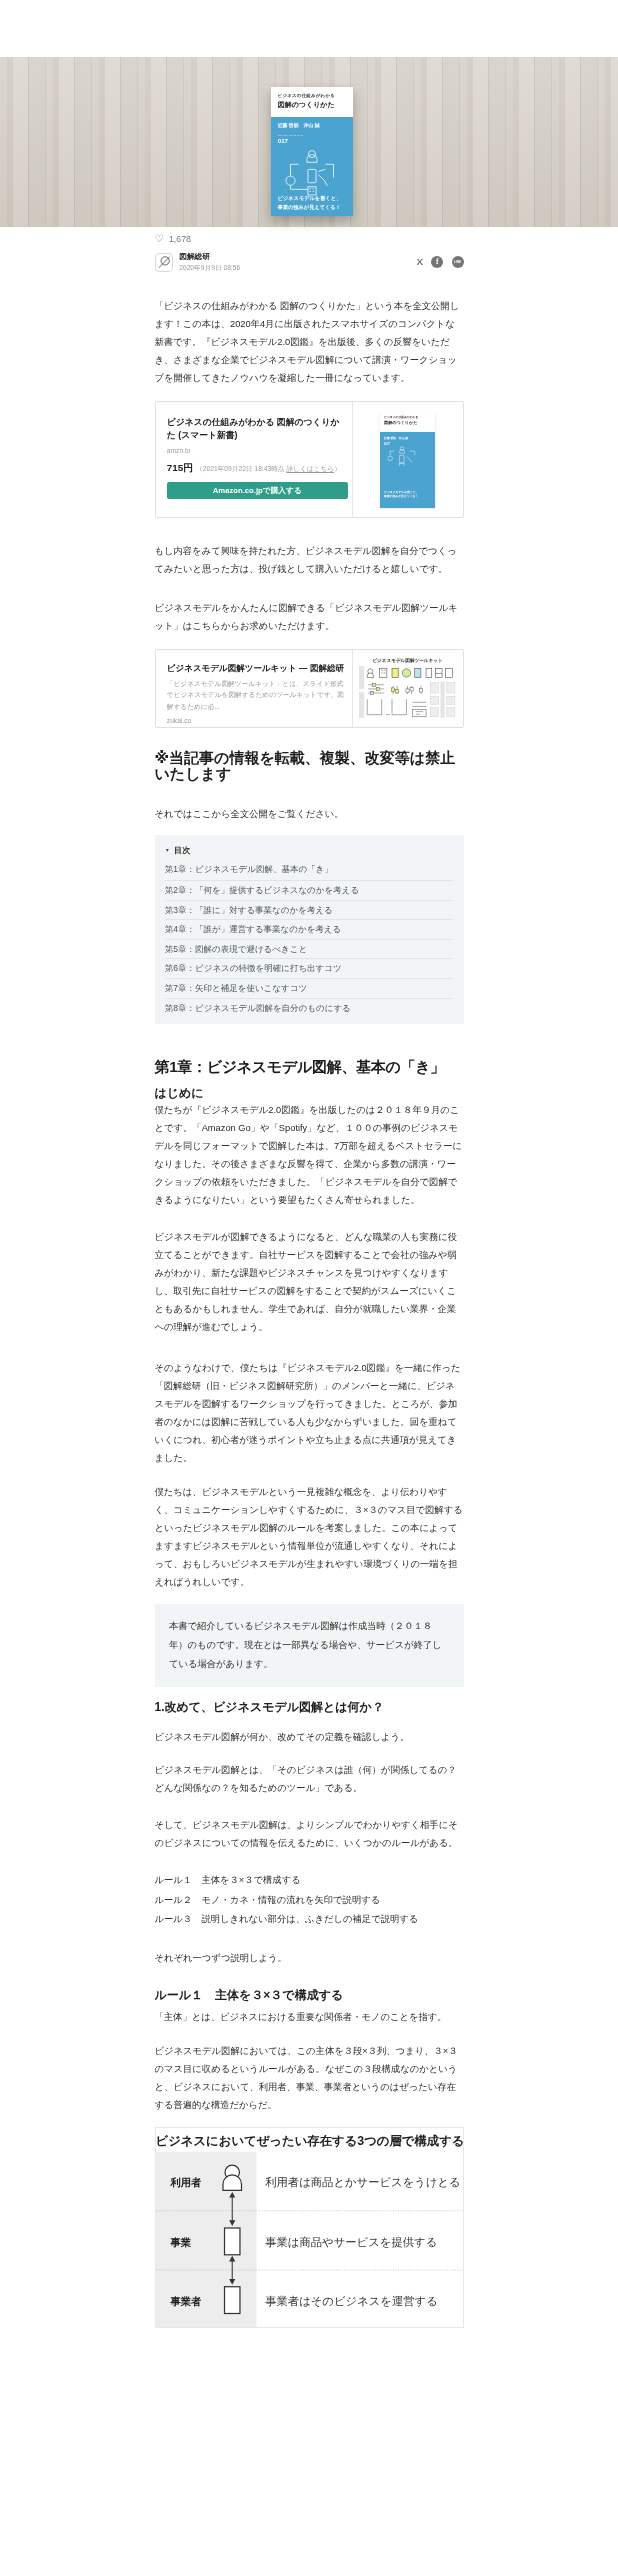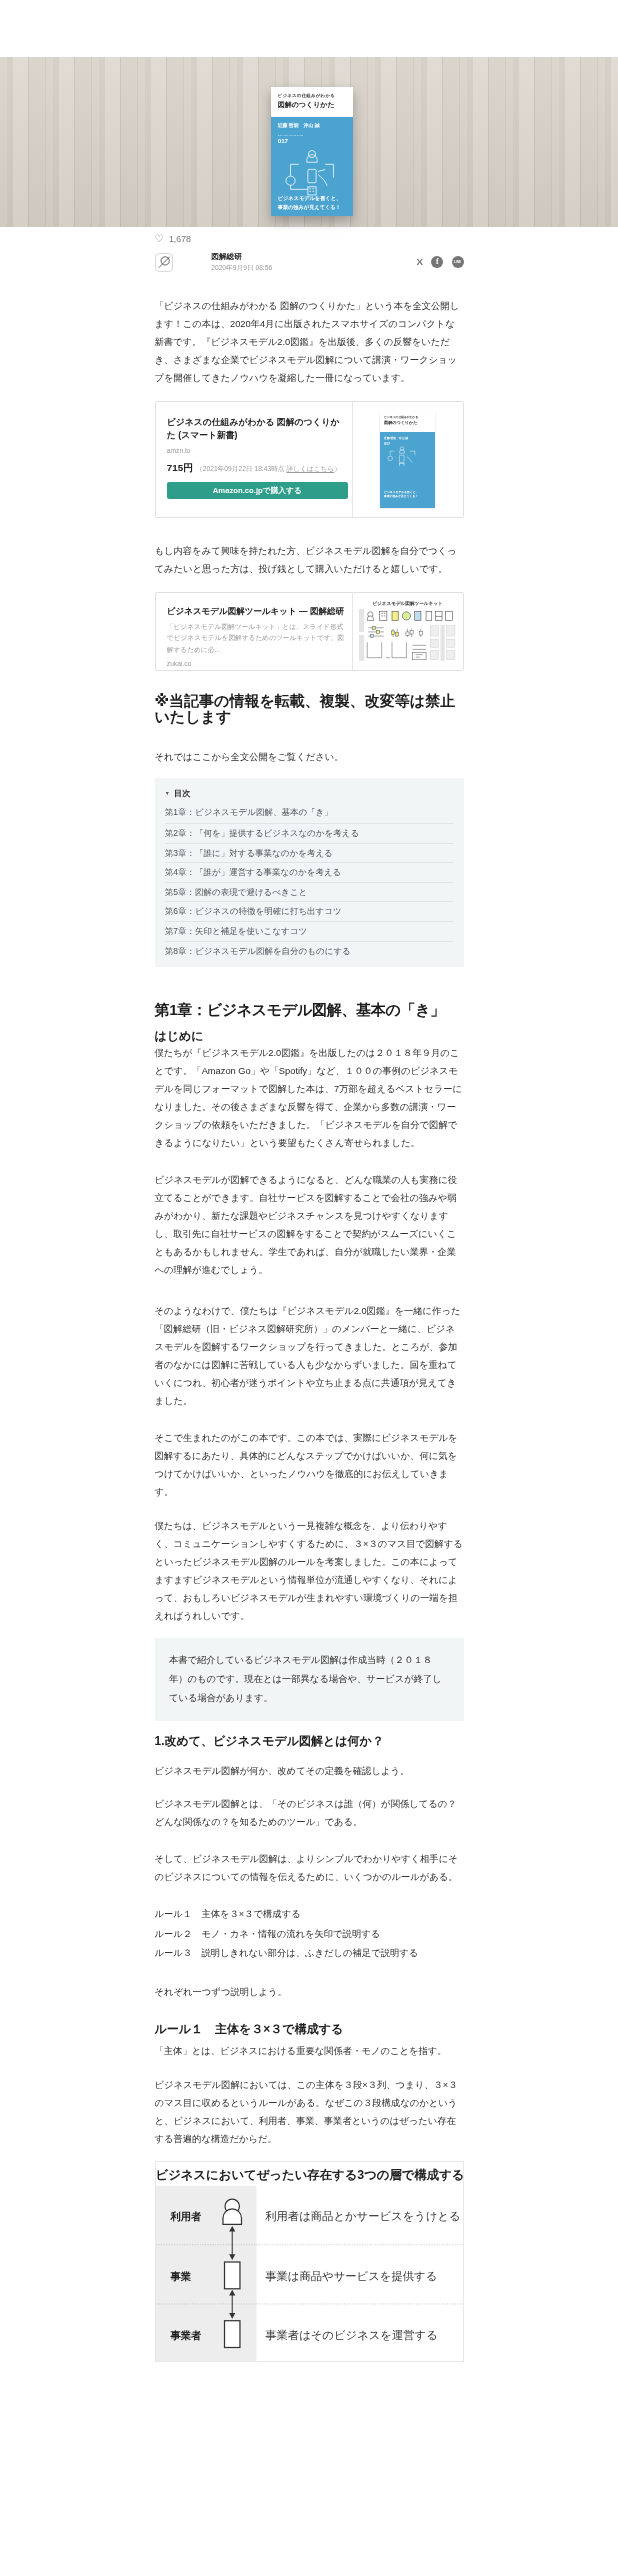--- a/index.html
+++ b/index.html
@@ -24,21 +24,21 @@
   .cover-num { font-size:6.2px; font-weight:bold; margin-top:0.5px; }
   .cover-art { position:absolute; left:9.3px; top:32px; }
   .cover-bottom { position:absolute; left:6.7px; bottom:5.2px; font-size:5.2px; font-weight:bold; line-height:8.2px; }
 
   
   .col { width:309px; margin:0 auto; }
   h1.title { font-size:16.5px; line-height:26px; font-weight:bold; color:#1f1f1f; }
   .likes { display:flex; align-items:center; gap:5.2px; height:12.4px; color:#777; }
   .heart { font-size:10.3px; line-height:10.3px; color:#888; }
   .like-count { font-size:8.8px; }
-  .author-row { display:flex; align-items:center; height:19.6px; position:relative;gap:32px; }
+  .author-row { display:flex; align-items:center; height:19.6px; position:relative; }
   .avatar { width:18.5px; height:18.5px; border:0.5px solid #d9d9d9; border-radius:4.1px; background:#fff; flex:0 0 auto; }
   .author-meta { margin-left:6.2px; }
   .author-name { font-size:7.7px; font-weight:bold; color:#222; }
   .author-date { font-size:6.7px; color:#9a9a9a; margin-top:1.5px; }
   .share { position:absolute; right:0; top:3.1px; display:flex; align-items:center; gap:8.2px; }
   .icon-x { font-size:9.8px; font-weight:bold; color:#757575; }
   .icon-circle { width:12px; height:12px; border-radius:50%; background:#757575; color:#fff; display:flex; align-items:center; justify-content:center; }
   .icon-fb { font-size:7.7px; font-weight:bold; font-family:"Liberation Serif","DejaVu Serif",serif; }
   .icon-line { font-size:3.1px; font-weight:bold; letter-spacing:0.1px; }
 
@@ -178,20 +178,21 @@
             <div class="mini-bottom">
               <div>ビジネスモデルを書くと、</div>
               <div>事業の強みが見えてくる！</div>
             </div>
           </div>
         </div>
       </div>
     </div>
 
     <p class="body" style="margin-top:24px">もし内容をみて興味を持たれた方、ビジネスモデル図解を自分でつくってみたいと思った方は、投げ銭として購入いただけると嬉しいです。</p>
+    <p class="body" style="margin-top:21px">ビジネスモデルをかんたんに図解できる「ビジネスモデル図解ツールキット」はこちらからお求めいただけます。</p>
 
     <div class="card" style="margin-top:14px; height:79px">
       <div class="card-left" style="padding-top:11.3px">
         <div class="card2-title">ビジネスモデル図解ツールキット ― 図解総研</div>
         <div class="card2-desc">「ビジネスモデル図解ツールキット」とは、スライド形式でビジネスモデルを図解するためのツールキットです。図解するために必...</div>
         <div class="card-domain">zukai.co</div>
       </div>
       <div class="card-thumb">
         <div class="toolkit-thumb-inner">
           <div class="toolkit-thumb-title">ビジネスモデル図解ツールキット</div>
@@ -260,21 +261,20 @@
         <div class="toc-item">第8章：ビジネスモデル図解を自分のものにする</div>
       </div>
     </div>
 
     <h2 class="chapter" style="margin-top:32px">第1章：ビジネスモデル図解、基本の「き」</h2>
     <h3 class="sub" style="margin-top:8.2px">はじめに</h3>
 
     <p class="body" style="">僕たちが『ビジネスモデル2.0図鑑』を出版したのは２０１８年９月のことです。「Amazon Go」や「Spotify」など、１００の事例のビジネスモデルを同じフォーマットで図解した本は、7万部を超えるベストセラーになりました。その後さまざまな反響を得て、企業から多数の講演・ワークショップの依頼をいただきました。「ビジネスモデルを自分で図解できるようになりたい」という要望もたくさん寄せられました。</p>
     <p class="body" style="margin-top:19px">ビジネスモデルが図解できるようになると、どんな職業の人も実務に役立てることができます。自社サービスを図解することで会社の強みや弱みがわかり、新たな課題やビジネスチャンスを見つけやすくなりますし、取引先に自社サービスの図解をすることで契約がスムーズにいくこともあるかもしれません。学生であれば、自分が就職したい業界・企業への理解が進むでしょう。</p>
     <p class="body" style="margin-top:23px">そのようなわけで、僕たちは『ビジネスモデル2.0図鑑』を一緒に作った「図解総研（旧・ビジネス図解研究所）」のメンバーと一緒に、ビジネスモデルを図解するワークショップを行ってきました。ところが、参加者のなかには図解に苦戦している人も少なからずいました。回を重ねていくにつれ、初心者が迷うポイントや立ち止まる点に共通項が見えてきました。</p>
-    <p class="body" style="margin-top:19px">そこで生まれたのがこの本です。この本では、実際にビジネスモデルを図解するにあたり、具体的にどんなステップでかけばいいか、何に気をつけてかけばいいか、といったノウハウを徹底的にお伝えしていきます。</p>
     <p class="body" style="margin-top:15.5px">僕たちは、ビジネスモデルという一見複雑な概念を、より伝わりやすく、コミュニケーションしやすくするために、３×３のマス目で図解するといったビジネスモデル図解のルールを考案しました。この本によってますますビジネスモデルという情報単位が流通しやすくなり、それによって、おもしろいビジネスモデルが生まれやすい環境づくりの一端を担えればうれしいです。</p>
 
     <div class="callout" style="margin-top:13px">
       <p>本書で紹介しているビジネスモデル図解は作成当時（２０１８年）のものです。現在とは一部異なる場合や、サービスが終了している場合があります。</p>
     </div>
 
     <h3 class="sub" style="margin-top:13px">1.改めて、ビジネスモデル図解とは何か？</h3>
     <p class="body" style="margin-top:13px">ビジネスモデル図解が何か、改めてその定義を確認しよう。</p>
     <p class="body" style="margin-top:15.5px">ビジネスモデル図解とは、「そのビジネスは誰（何）が関係してるの？どんな関係なの？を知るためのツール」である。</p>
     <p class="body" style="margin-top:19px">そして、ビジネスモデル図解は、よりシンプルでわかりやすく相手にそのビジネスについての情報を伝えるために、いくつかのルールがある。</p>

